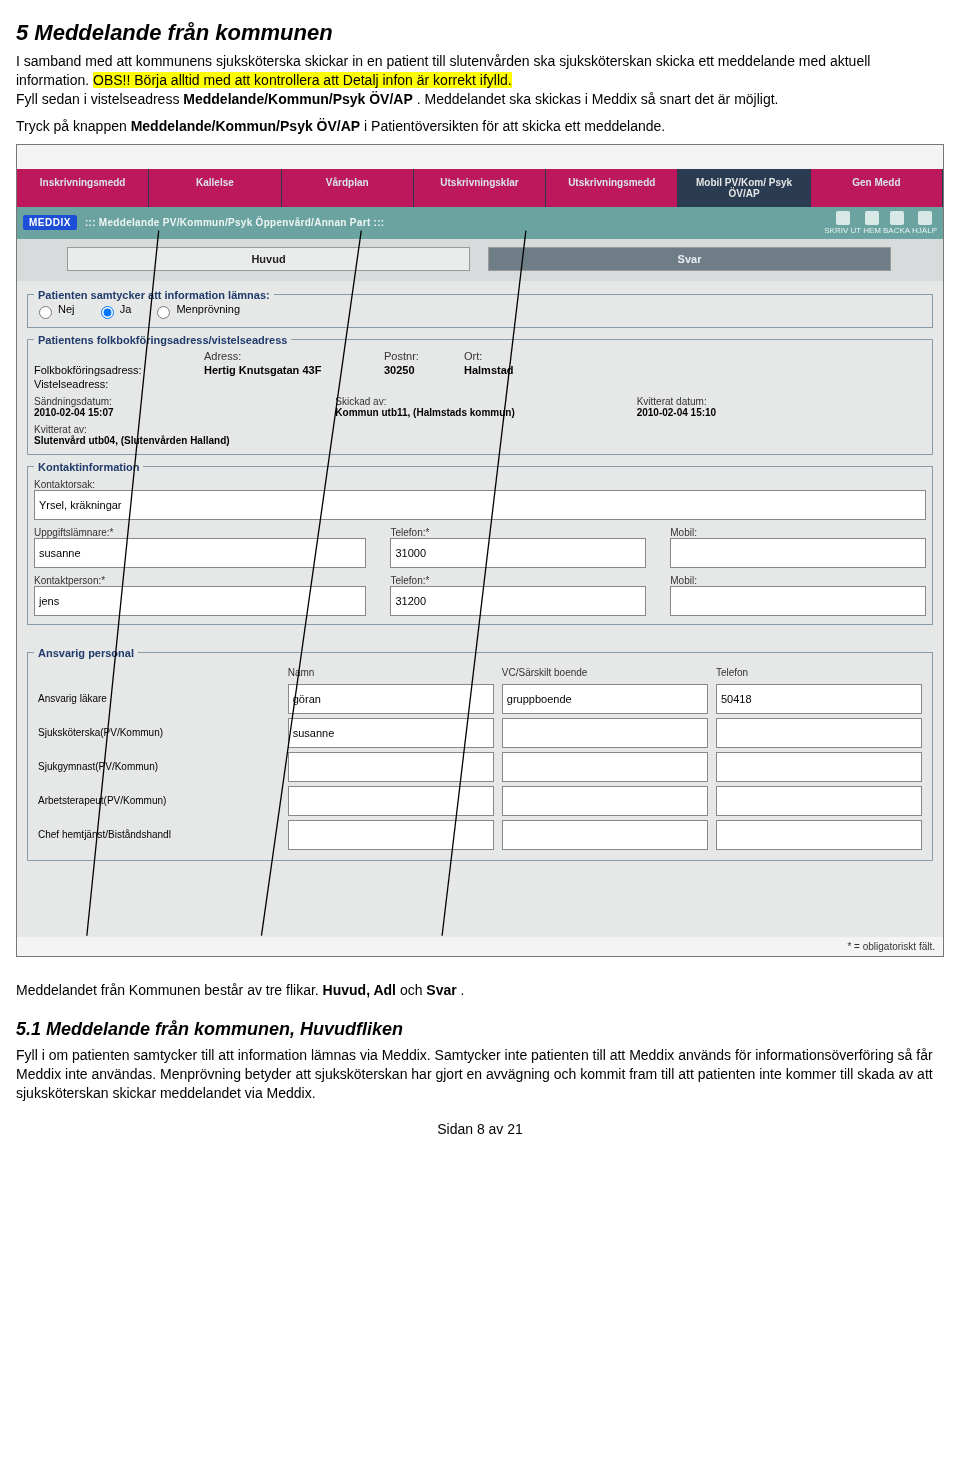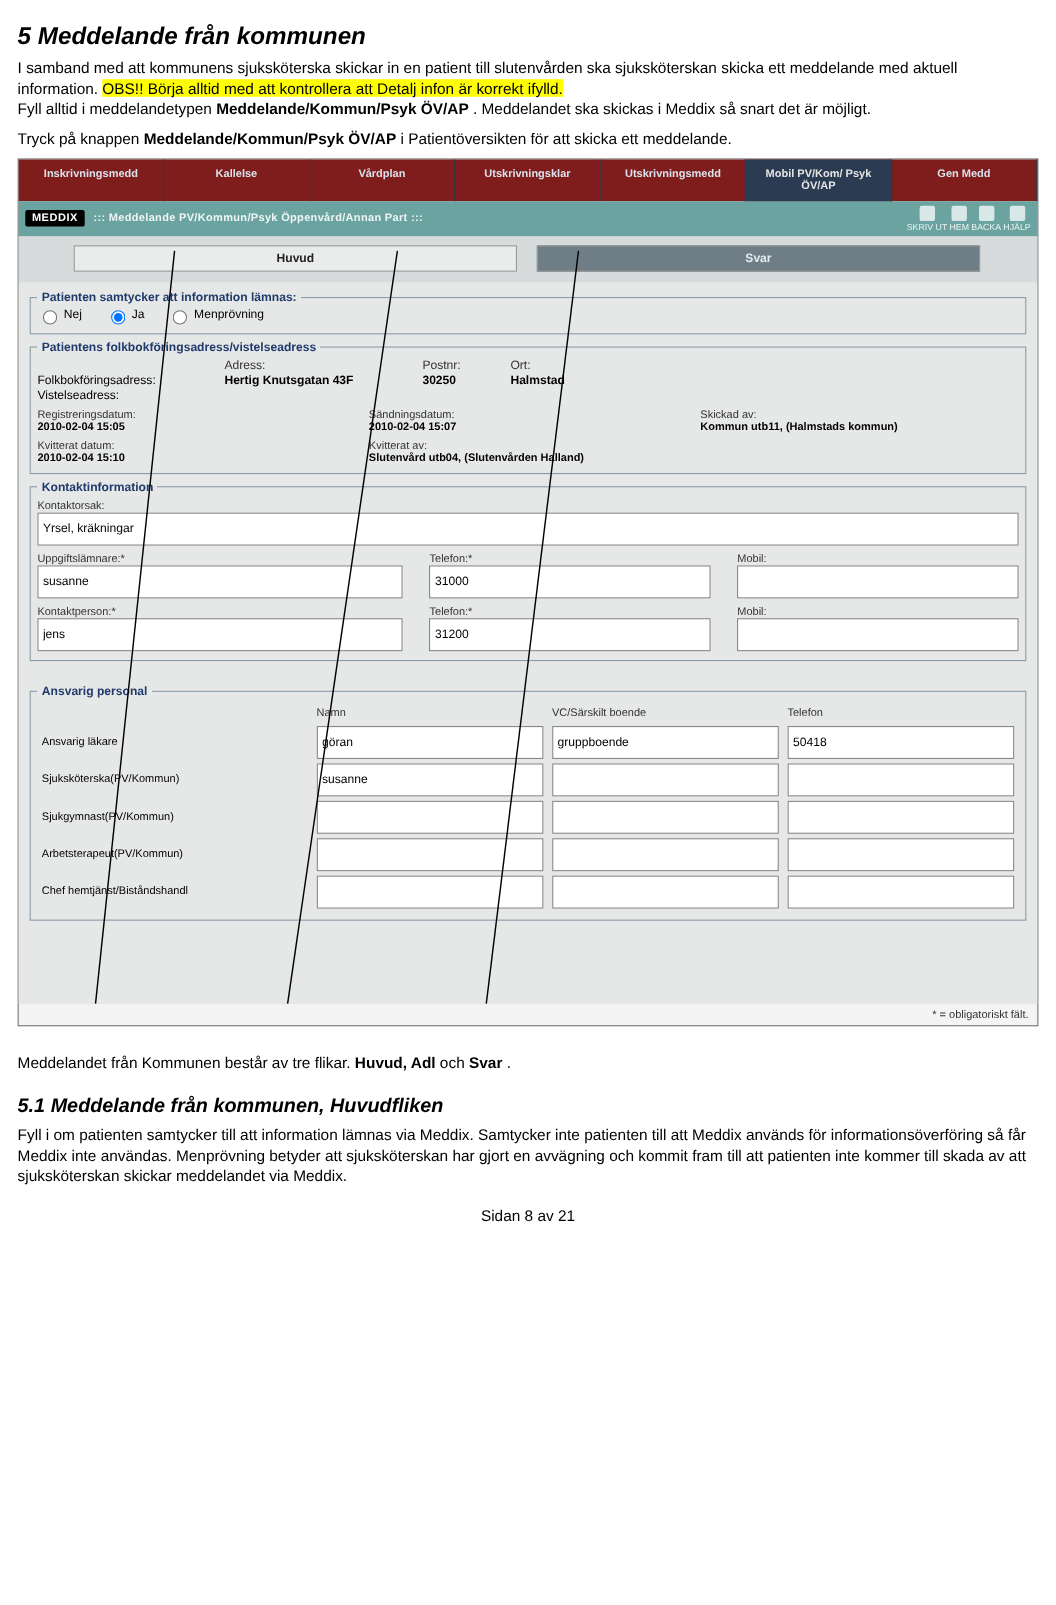--- a/index.html
+++ b/index.html
@@ -15,21 +15,21 @@
   .intro { font-size: 14px; margin: 6px 0 8px 0; line-height: 1.35; }
   .obs { background: #ffff00; }
   .screenshot {
     border: 1px solid #777;
     background: #f4f4f4;
     position: relative;
     font-size: 11px;
     color: #000;
   }
   
-  .topnav { display: flex; background: #7f1d1d; }
+  .topnav { display: flex; background: #be185d; margin-top: 24px; }
   .topnav .navtab {
     flex: 1;
     text-align: center;
     color: #d9e2ec;
     font-size: 10px;
     font-weight: bold;
     padding: 8px 4px;
     border-right: 1px solid #2a3a4d;
     line-height: 1.1;
   }
@@ -37,21 +37,21 @@
   
   .meddixbar {
     background: #6aa3a0;
     display: flex;
     align-items: center;
     padding: 4px 6px;
     color: #eef6f5;
     font-size: 10px;
   }
   .meddixbar .logo {
-    background: #000000;
+    background: #1d4ed8;
     color: #fff;
     font-weight: bold;
     padding: 2px 6px;
     border-radius: 2px;
     margin-right: 8px;
     font-size: 10px;
     letter-spacing: 0.5px;
   }
   .meddixbar .mtitle { flex: 1; font-weight: bold; font-size: 10px; letter-spacing: 0.3px; }
   .meddixbar .icons { display: flex; gap: 2px; }
@@ -117,21 +117,21 @@
 </style>
 </head>
 <body>
 
 <h2 class="section-heading">5 Meddelande från kommunen</h2>
 
 <p class="intro">
   <span>I samband med att kommunens sjuksköterska skickar in en patient till slutenvården ska sjuksköterskan skicka ett meddelande med aktuell information. </span>
   <span class="obs">OBS!! Börja alltid med att kontrollera att Detalj infon är korrekt ifylld.</span>
   <br>
-  <span>Fyll alltid i meddelandetypen </span>
+  <span>Fyll sedan i vistelseadress </span>
   <b>Meddelande/Kommun/Psyk ÖV/AP</b>
   <span>. Meddelandet ska skickas i Meddix så snart det är möjligt.</span>
 </p>
 
 <p class="intro">
   <span>Tryck på knappen </span>
   <b>Meddelande/Kommun/Psyk ÖV/AP</b>
   <span> i Patientöversikten för att skicka ett meddelande.</span>
 </p>
 
@@ -200,24 +200,20 @@
         <div class="strong">Halmstad</div>
 
         <div>Vistelseadress:</div>
         <div></div>
           <div></div>
           <div></div>
       </div>
 
       <div class="metagrid">
         <div>
-          <div class="lbl">Registreringsdatum:</div>
-          <div class="val">2010-02-04 15:05</div>
-        </div>
-        <div>
           <div class="lbl">Sändningsdatum:</div>
           <div class="val">2010-02-04 15:07</div>
         </div>
         <div>
           <div class="lbl">Skickad av:</div>
           <div class="val">Kommun utb11, (Halmstads kommun)</div>
         </div>
         <div>
           <div class="lbl">Kvitterat datum:</div>
           <div class="val">2010-02-04 15:10</div>

